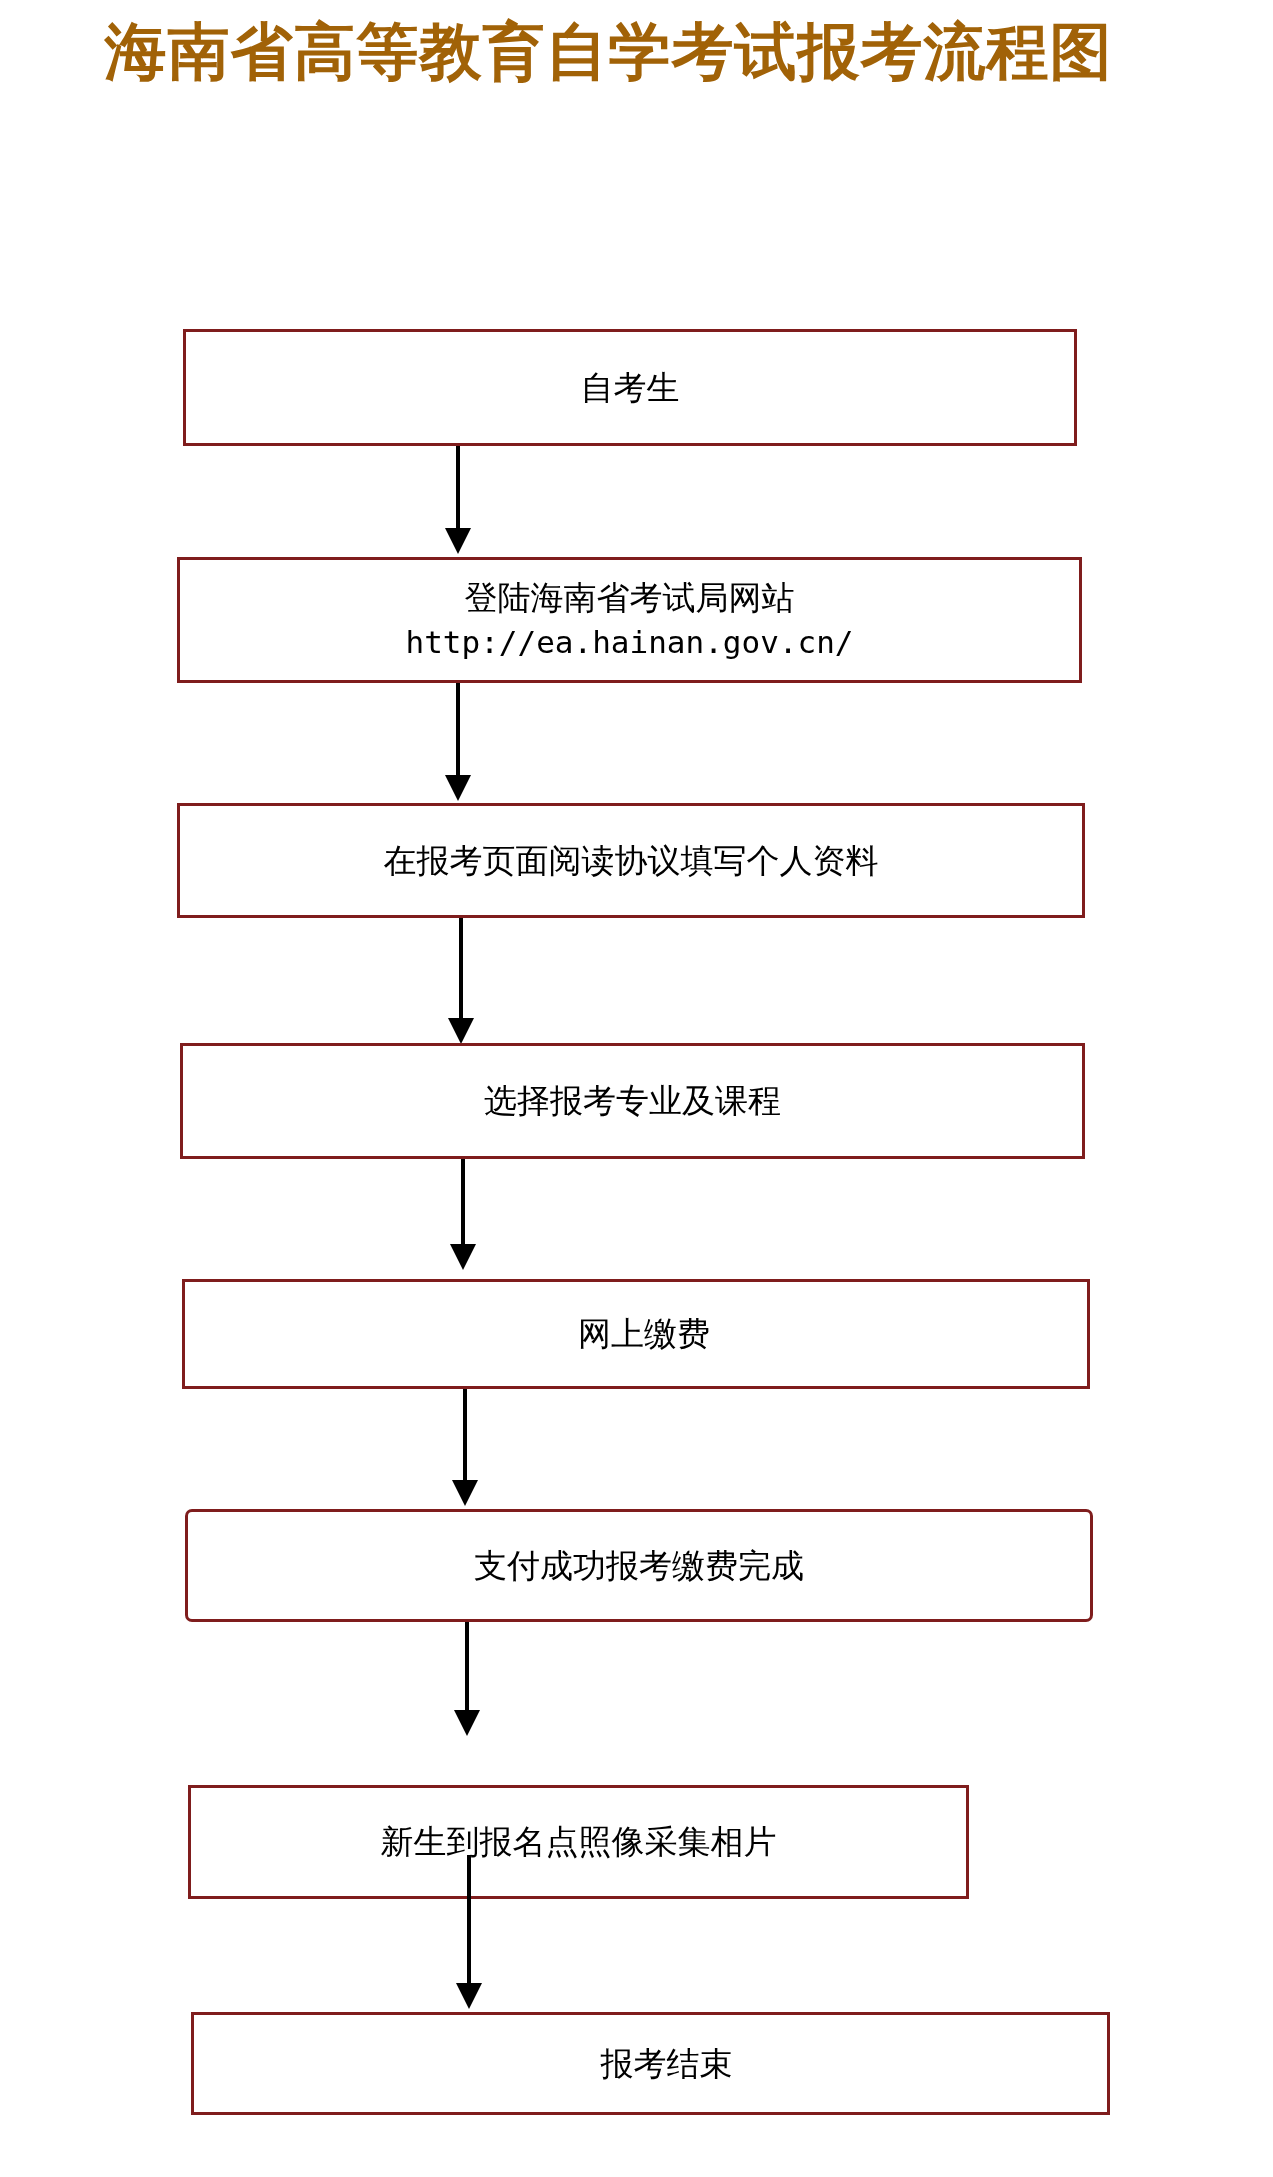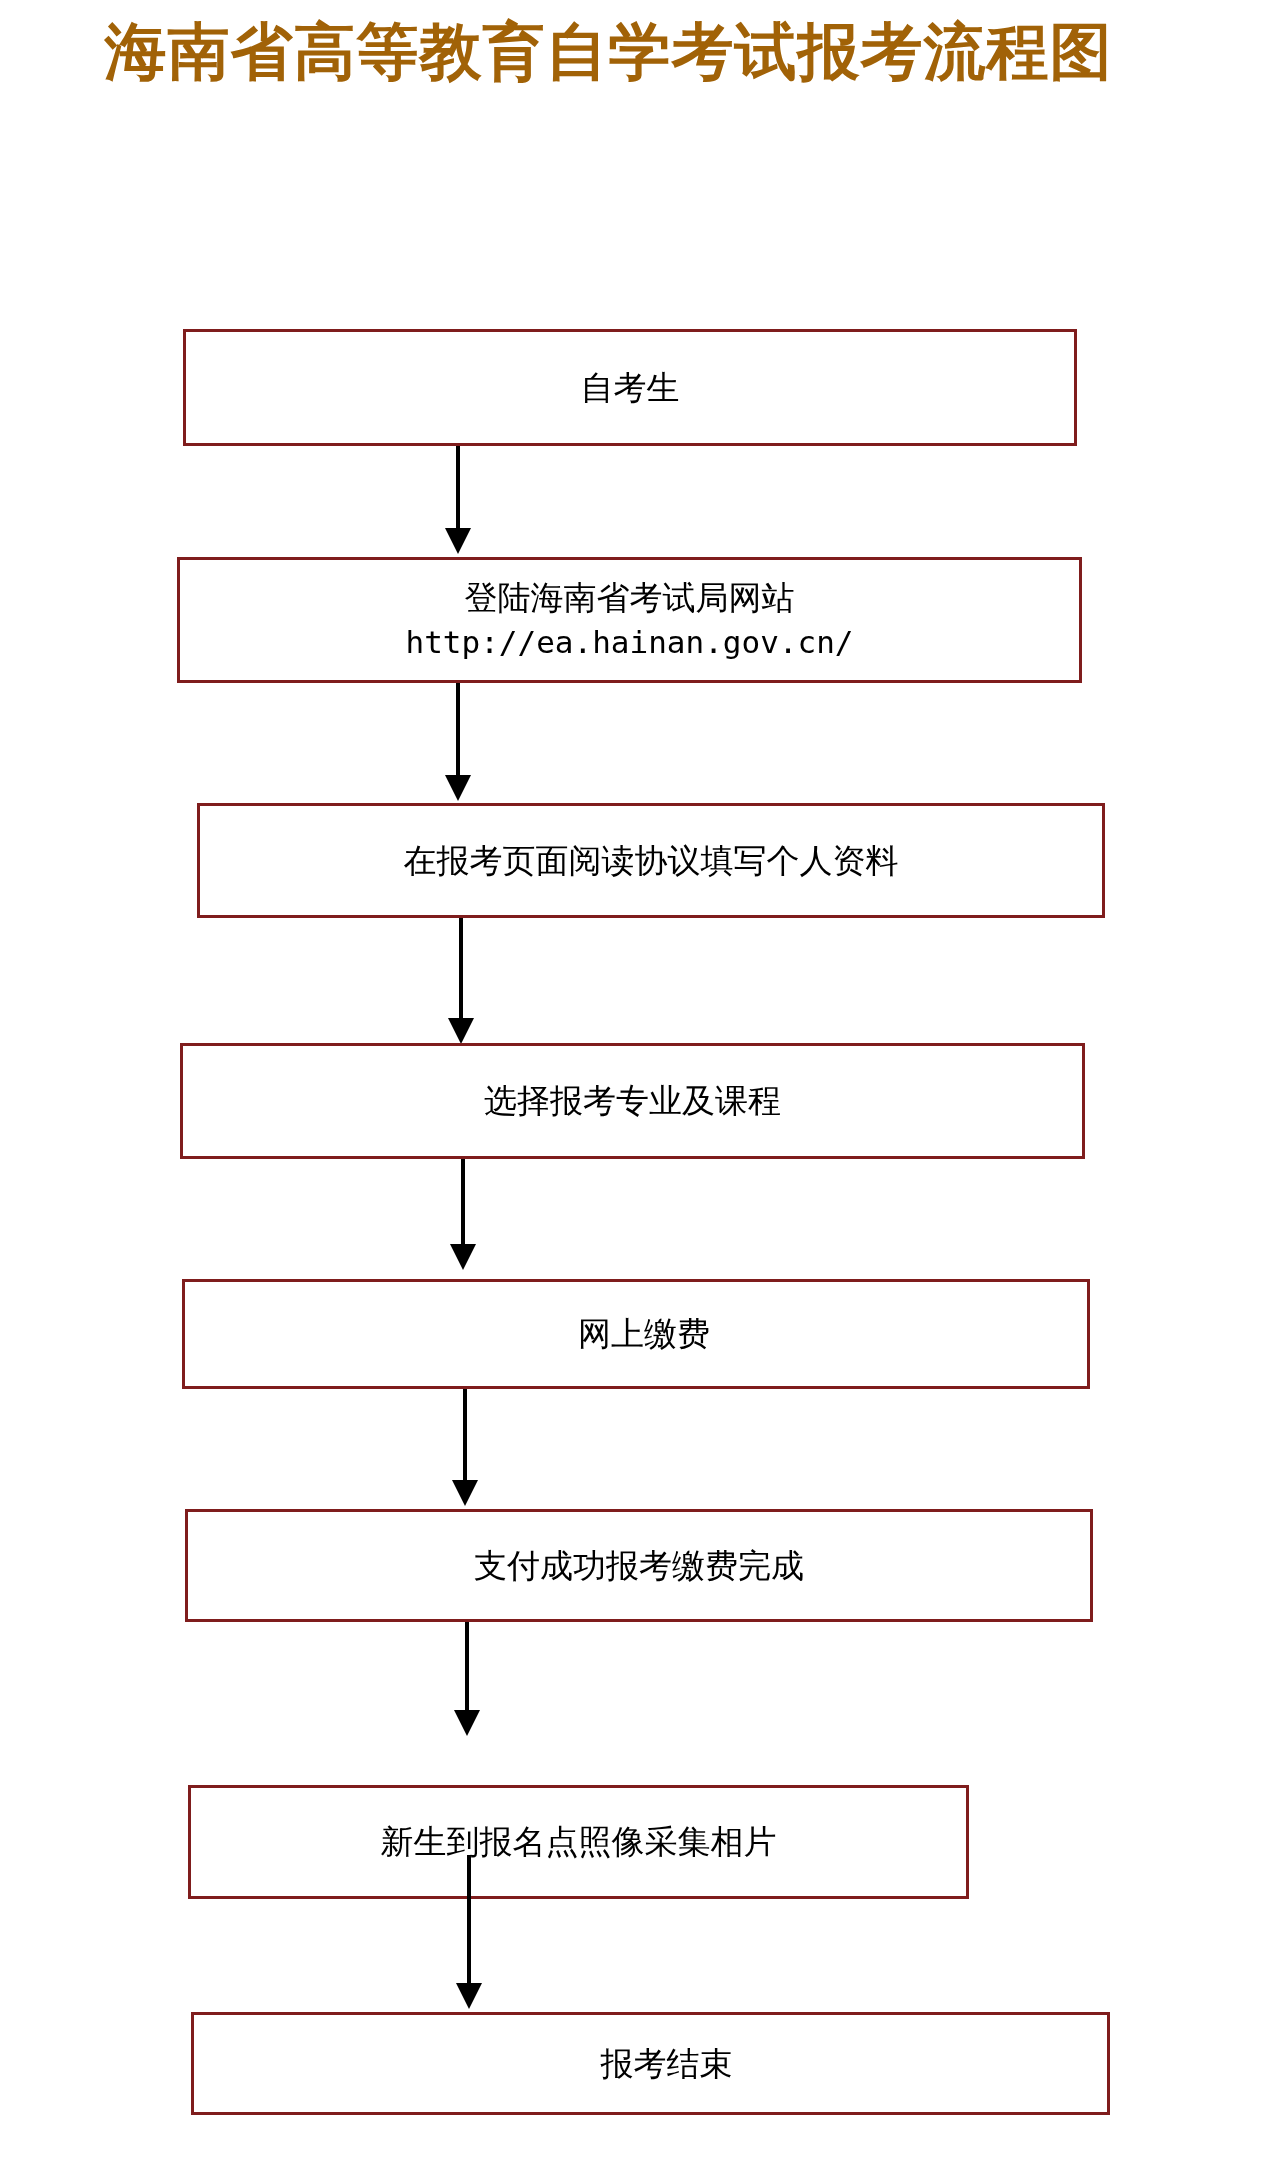--- a/index.html
+++ b/index.html
@@ -89,39 +89,39 @@
   <div class="conn" style="left:456px; top:446px; height:84px;"></div>
   <div class="arrowhead" style="left:445px; top:528px;"></div>
 
   <div class="node" style="left:177px; top:557px; width:905px; height:126px;">
     <div class="line">登陆海南省考试局网站</div>
     <div class="line url">http://ea.hainan.gov.cn/</div>
   </div>
   <div class="conn" style="left:456px; top:683px; height:94px;"></div>
   <div class="arrowhead" style="left:445px; top:775px;"></div>
 
-  <div class="node" style="left:177px; top:803px; width:908px; height:115px;margin-left:20px;">
+  <div class="node" style="left:177px; top:803px; width:908px; height:115px;">
     <div class="line">在报考页面阅读协议填写个人资料</div>
   </div>
   <div class="conn" style="left:459px; top:918px; height:102px;"></div>
   <div class="arrowhead" style="left:448px; top:1018px;"></div>
 
   <div class="node" style="left:180px; top:1043px; width:905px; height:116px;">
     <div class="line">选择报考专业及课程</div>
   </div>
   <div class="conn" style="left:461px; top:1159px; height:87px;"></div>
   <div class="arrowhead" style="left:450px; top:1244px;"></div>
 
   <div class="node" style="left:182px; top:1279px; width:908px; height:110px;padding-left:16px;">
     <div class="line">网上缴费</div>
   </div>
   <div class="conn" style="left:463px; top:1389px; height:93px;"></div>
   <div class="arrowhead" style="left:452px; top:1480px;"></div>
 
-  <div class="node" style="left:185px; top:1509px; width:908px; height:113px;">
+  <div class="node" style="left:185px; top:1509px; width:908px; height:113px;border-radius:7px;">
     <div class="line">支付成功报考缴费完成</div>
   </div>
   <div class="conn" style="left:465px; top:1622px; height:90px;"></div>
   <div class="arrowhead" style="left:454px; top:1710px;"></div>
 
   <div class="node" style="left:188px; top:1741px; width:781px; height:114px;margin-top:44px;">
     <div class="line">新生到报名点照像采集相片</div>
   </div>
   <div class="conn" style="left:467px; top:1855px; height:130px;"></div>
   <div class="arrowhead" style="left:456px; top:1983px;"></div>

